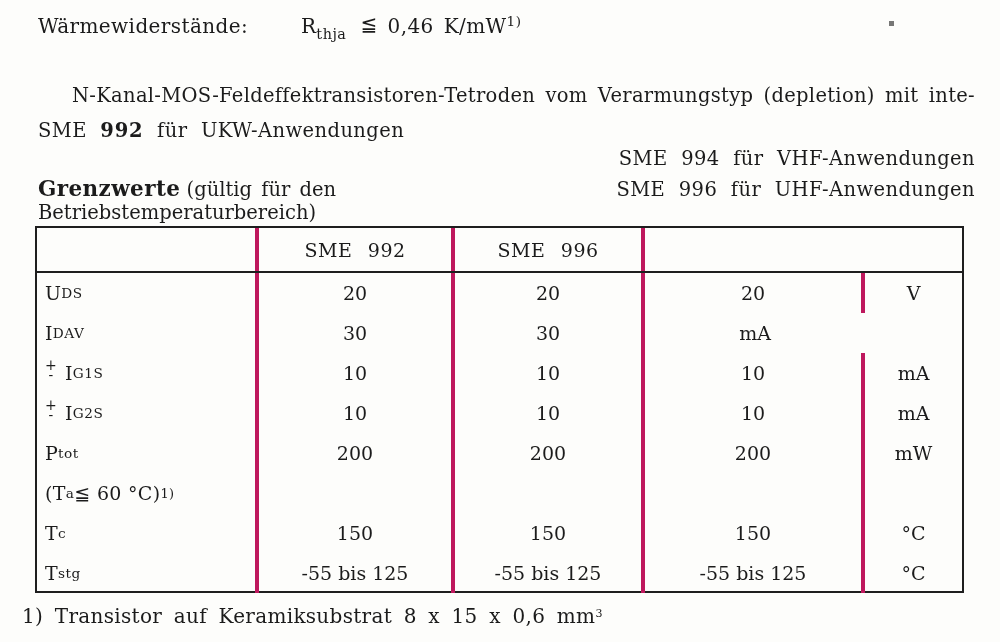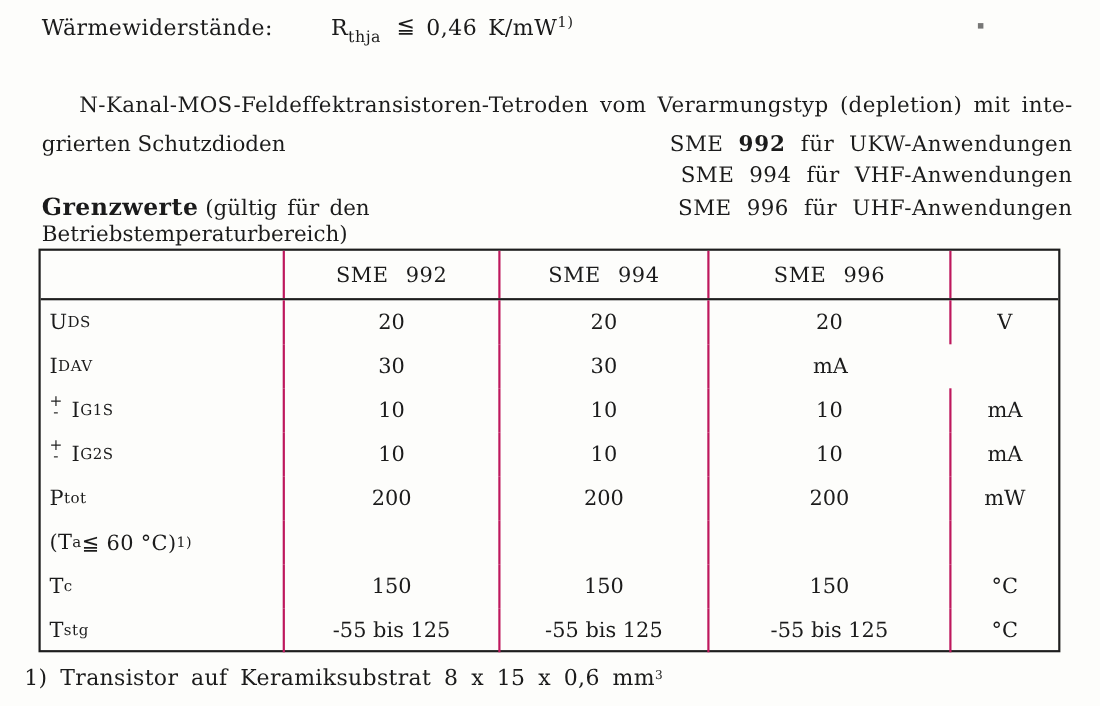--- a/index.html
+++ b/index.html
@@ -41,21 +41,21 @@
   
   .limits-table {
     top: 226px; left: 35px; width: 929px; height: 367px;
     border: 2.5px solid #1e1e1e;
     font-size: 19px;
     background: #fdfdfb;
   }
   .trow { display: grid; grid-template-columns: 222px 196px 190px 220px 1fr; }
   .thead { height: 45px; border-bottom: 2.5px solid #1e1e1e; }
   .cell { padding: 0 4px; display: flex; align-items: center; }
-  .cell.b { border-right: 2px solid #be185d; }
+  .cell.b { border-right: 4px solid #be185d; }
   .center { justify-content: center; text-align: center; }
   .thead .cell { word-spacing: 9px; letter-spacing: 0.5px; }
   .tbody .trow { height: 40px; }
   .label-cell { padding-left: 8px; letter-spacing: 0.3px; white-space: nowrap; }
   .pm {
     display: inline-flex; flex-direction: column; align-items: center;
     font-size: 14px; line-height: 10px; margin-right: 8px;
     position: relative; top: -3px; font-style: normal;
   }
   .pm i { font-style: normal; }
@@ -73,41 +73,39 @@
 <div class="abs thermal-line">
   <span class="thermal-label">Wärmewiderstände:</span>
   <span class="formula"><span>R</span><sub>thja</sub><span class="rel">≦</span><span class="val">0,46</span><span>K/mW</span><sup>1)</sup></span>
 </div>
 
 <div class="abs speck"></div>
 
 <div class="abs desc1">N-Kanal-MOS-Feldeffektransistoren-Tetroden vom Verarmungstyp (depletion) mit inte-</div>
 
 <div class="abs row2">
-  <span>grierten Schutzdioden</span>
   <span class="app"><span>SME </span><b>992</b><span> für UKW-Anwendungen</span></span>
 </div>
 
 <div class="abs row3">
   <span class="app"><span>SME </span><span>994</span><span> für VHF-Anwendungen</span></span>
 </div>
 
 <div class="abs row4">
   <span>
     <span class="gw-title">Grenzwerte</span>
     <span class="gw-sub">(gültig für den Betriebstemperaturbereich)</span>
   </span>
   <span class="app"><span>SME </span><span>996</span><span> für UHF-Anwendungen</span></span>
 </div>
 
 <div class="abs limits-table">
   <div class="trow thead">
     <div class="cell b"></div>
     <div class="cell b center">SME 992</div>
-    <div class="cell b center">SME 994</div>
     <div class="cell b center">SME 996</div>
   </div>
   <div class="tbody">
       <div class="trow">
         <div class="cell b label-cell">
           <span>U</span>
           <sub>DS</sub>
         </div>
         <div class="cell b center">20</div>
         <div class="cell b center">20</div>

